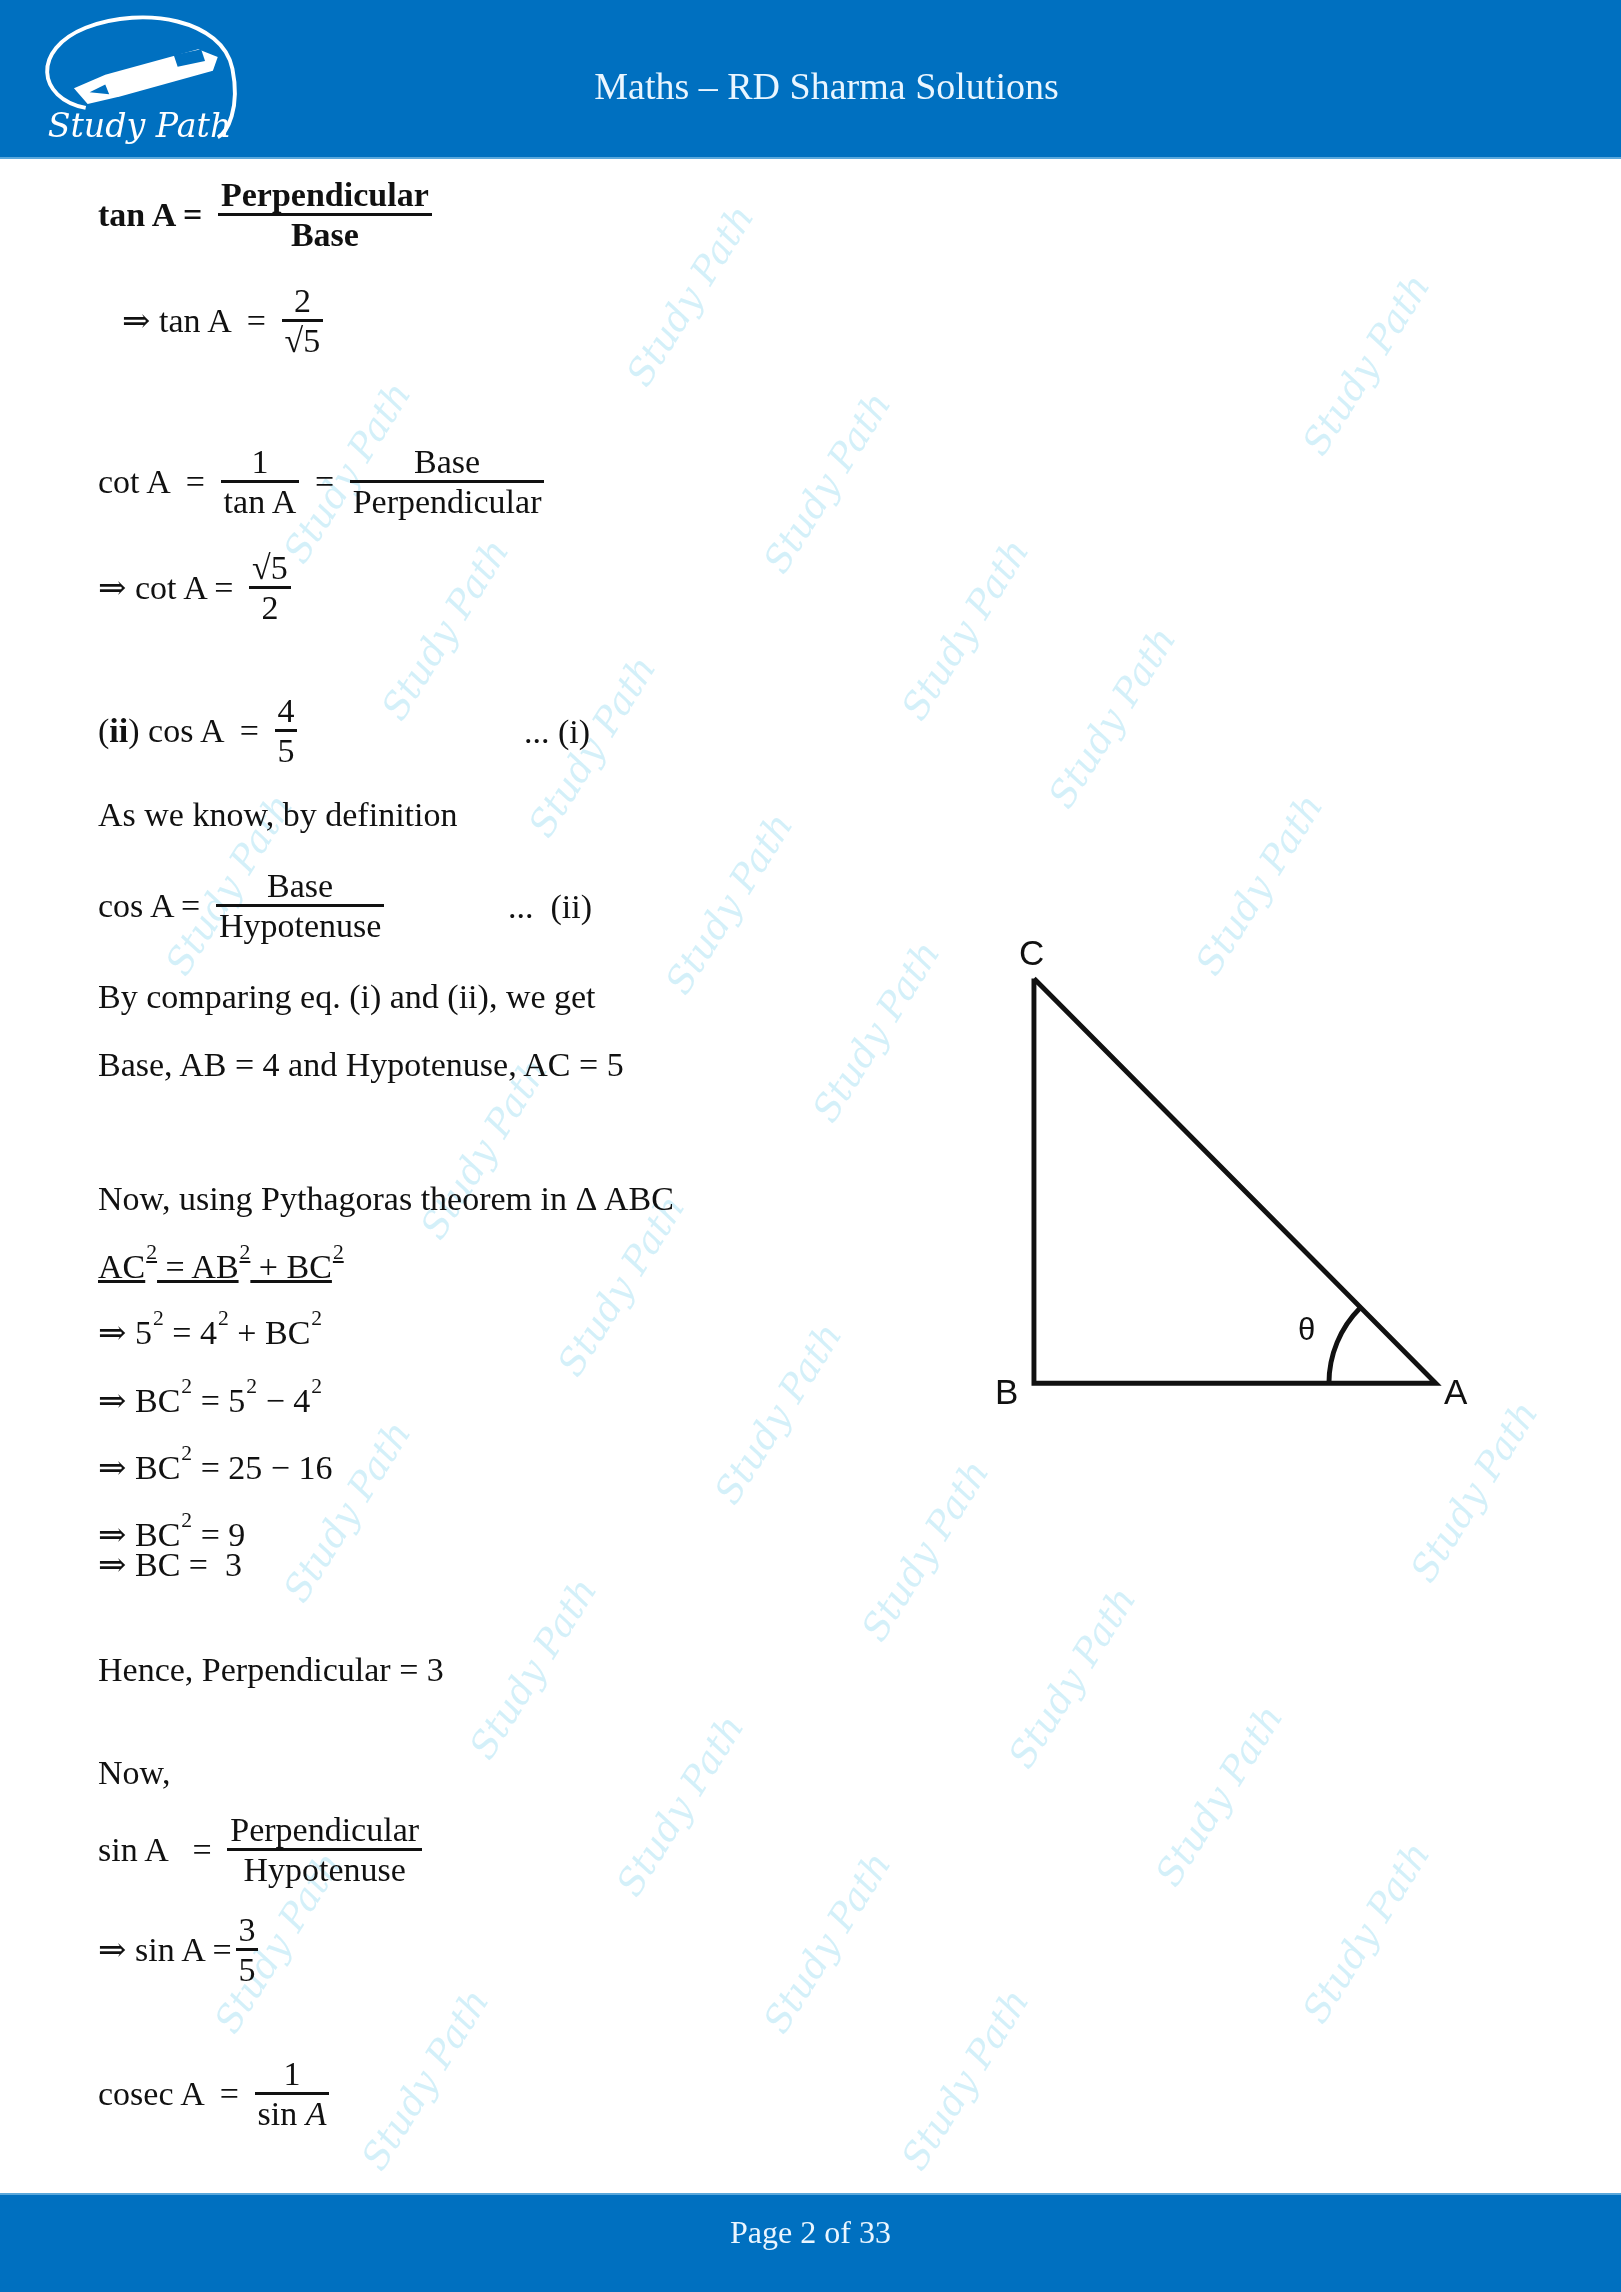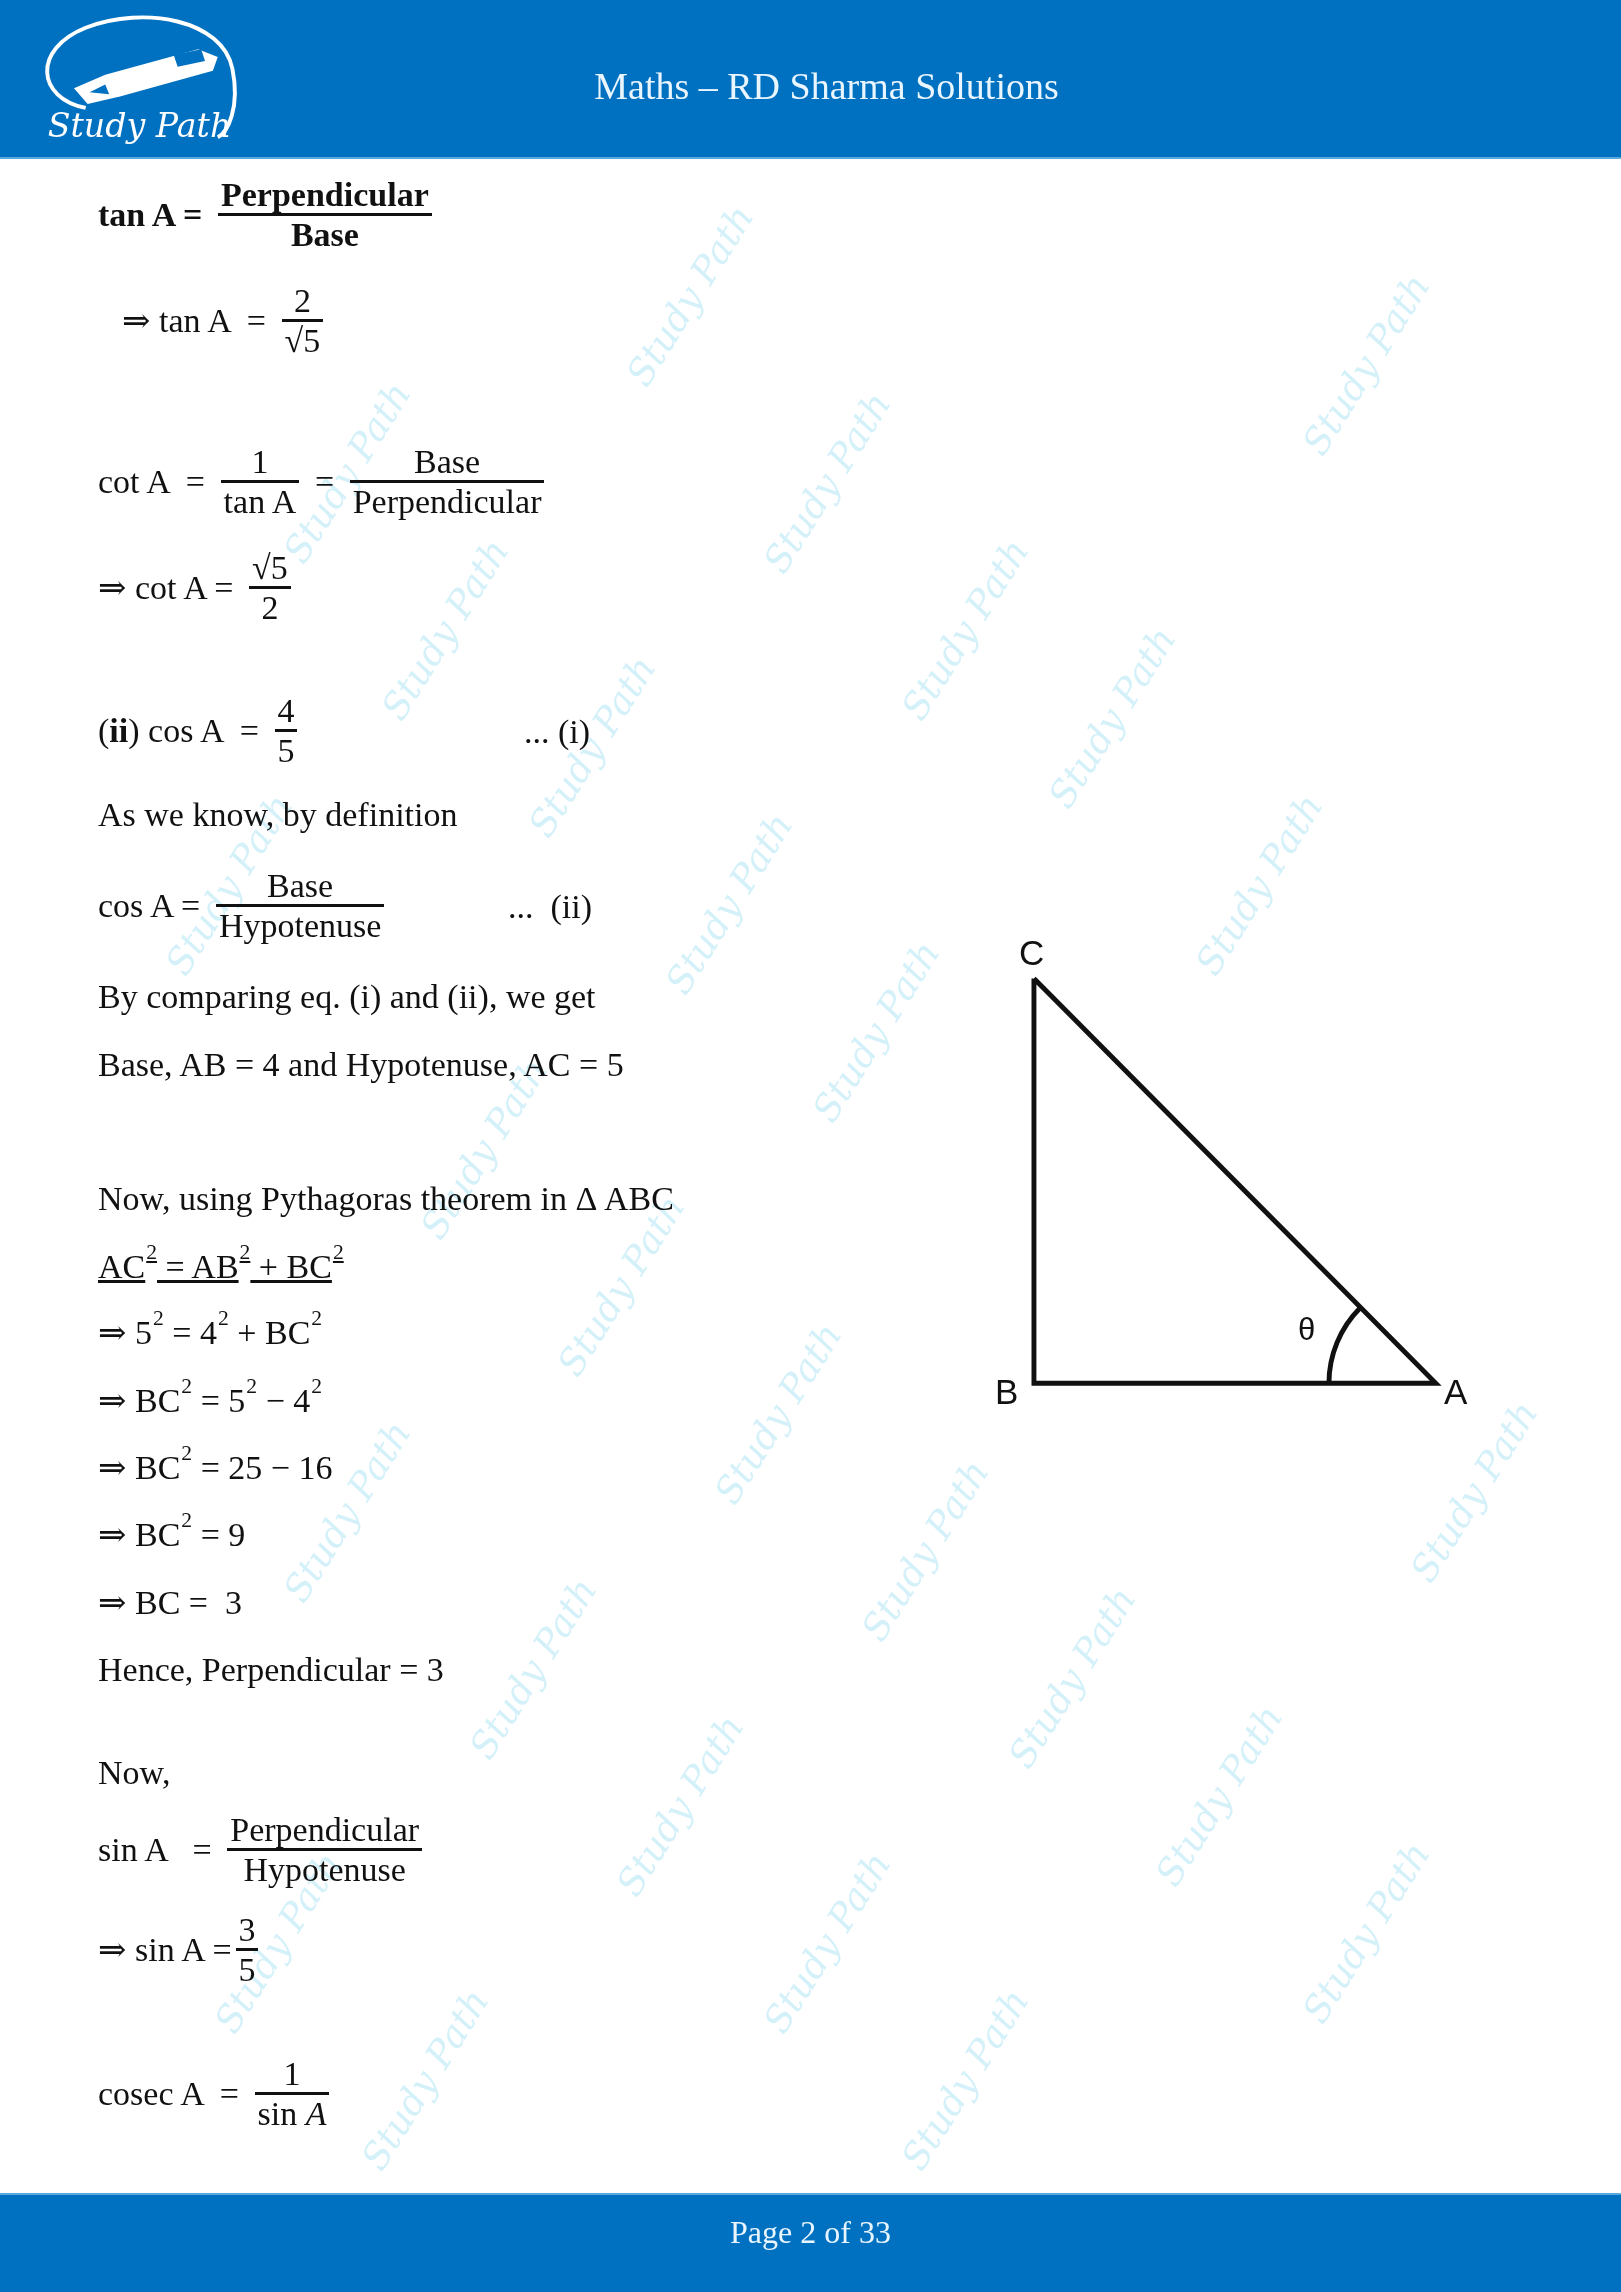--- a/index.html
+++ b/index.html
@@ -147,21 +147,21 @@
   </div>
   <div class="row" style="top:1381px;">
     <span>⇒ BC</span><span class="sup">2</span><span> = 5</span><span class="sup">2</span><span> − 4</span><span class="sup">2</span>
   </div>
   <div class="row" style="top:1448px;">
     <span>⇒ BC</span><span class="sup">2</span><span> = 25 − 16</span>
   </div>
   <div class="row" style="top:1515px;">
     <span>⇒ BC</span><span class="sup">2</span><span> = 9</span>
   </div>
-  <div class="row" style="top:1583px;align-items:flex-end;">
+  <div class="row" style="top:1545px;align-items:flex-end;">
     <span>⇒ BC =  3</span>
   </div>
 
   <div class="row" style="top:1650px;">Hence, Perpendicular = 3</div>
 
   <div class="row" style="top:1753px;">Now,</div>
 
   <div class="row" style="top:1811px;">
     <span>sin A   =</span><span class="sp"></span>
     <span class="frac">

